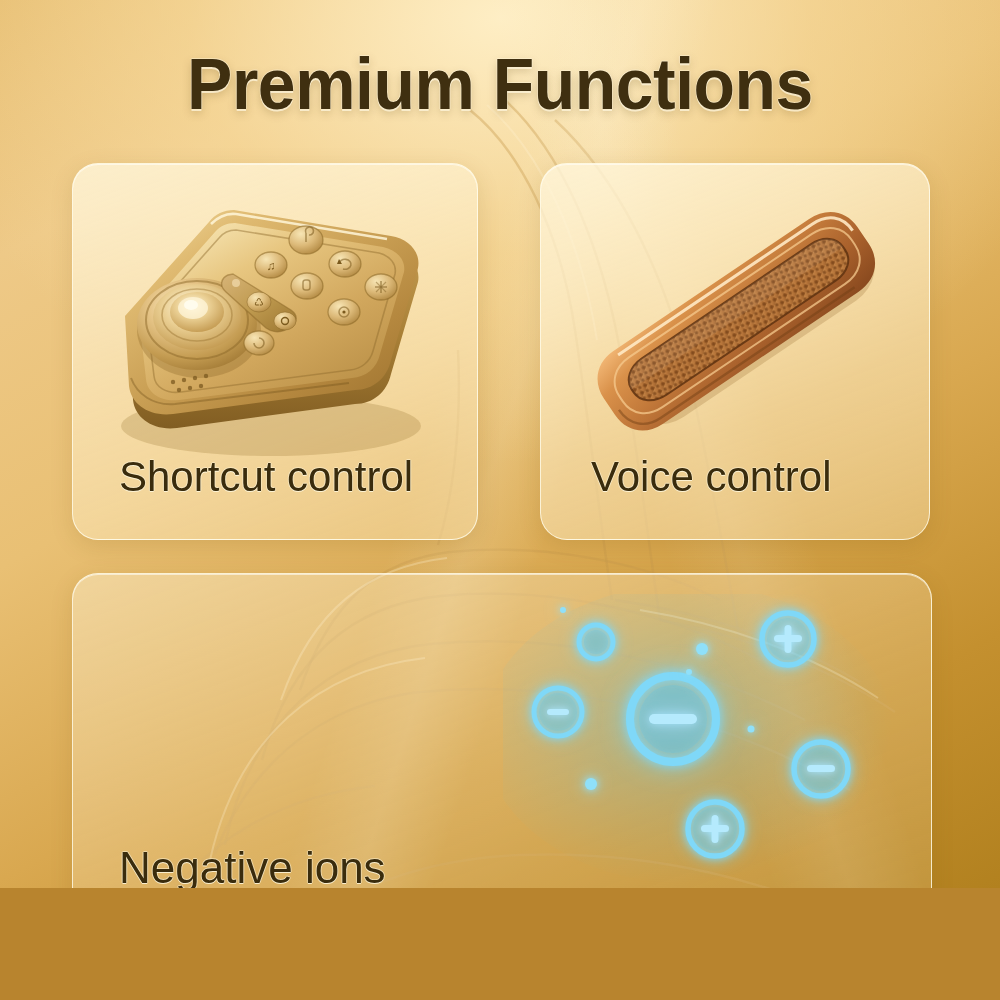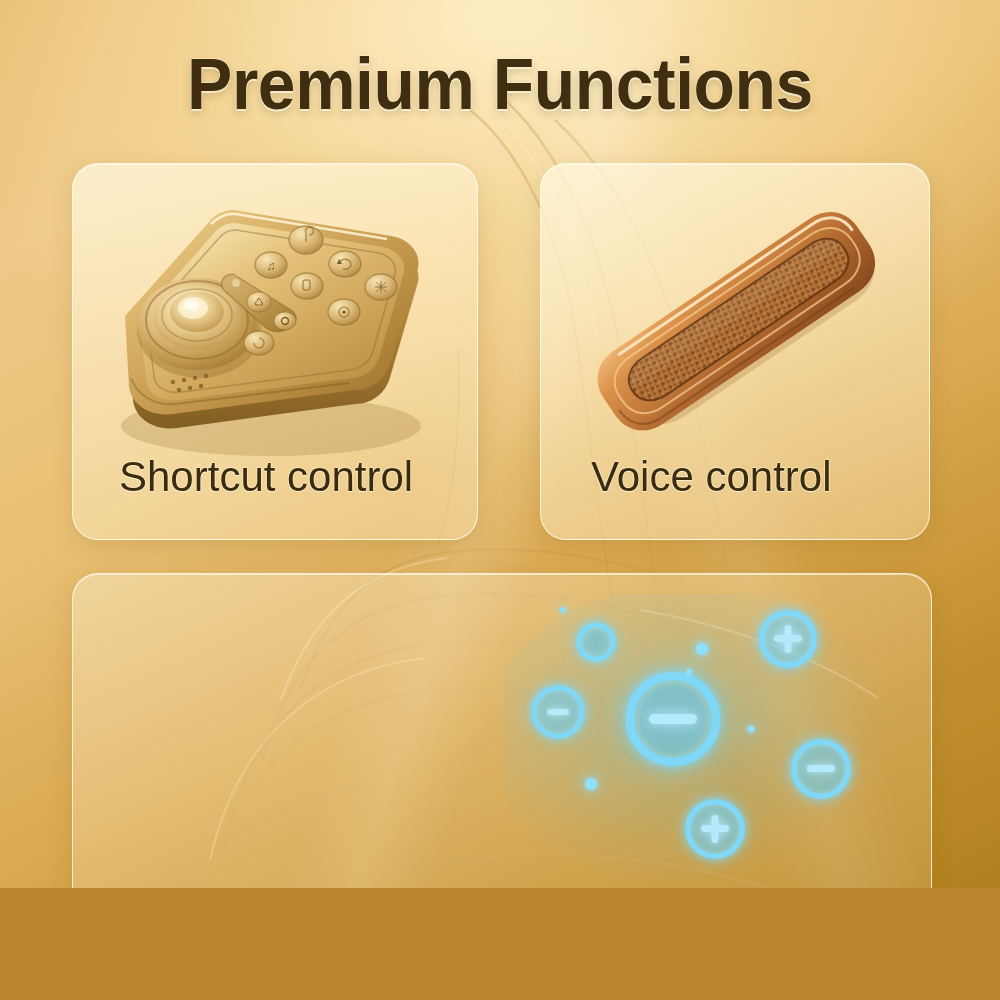--- a/index.html
+++ b/index.html
@@ -62,21 +62,21 @@
     position: absolute;
     border-radius: 26px;
     background: linear-gradient(160deg, rgba(255,246,219,0.80) 0%, rgba(253,236,196,0.64) 45%, rgba(246,219,163,0.50) 100%);
     border: 1.5px solid rgba(255,252,235,0.80);
     box-shadow:
       0 6px 22px rgba(122,84,20,0.16),
       inset 0 1px 0 rgba(255,255,255,0.55);
     overflow: hidden;
   }
   .card-1 { left: 72px;  top: 163px; width: 404px; height: 375px; }
-  .card-2 { left: 540px; top: 163px; width: 388px; height: 375px; }
+  .card-2 { left: 540px; top: 163px; width: 388px; height: 375px; border-radius: 27px; }
   .card-3 { left: 72px;  top: 573px; width: 858px; height: 363px;
             background: linear-gradient(160deg, rgba(255,246,219,0.42) 0%, rgba(250,226,176,0.30) 50%, rgba(240,208,148,0.22) 100%); }
 
   .card-label {
     position: absolute;
     font-family: "Liberation Sans", sans-serif;
     font-weight: normal;
     font-size: 42px;
     color: #3a2c0d;
     text-shadow:
@@ -385,15 +385,16 @@
 
         <g filter="url(#glowSm)" fill="#8fe0fa">
           <circle cx="199" cy="55" r="6"></circle>
           <circle cx="248" cy="135" r="3.5"></circle>
           <circle cx="88" cy="190" r="6"></circle>
           <circle cx="60" cy="16" r="3"></circle>
           <circle cx="186" cy="78" r="3"></circle>
         </g>
       </svg>
     </div>
+    <div class="card-label label-3">Negative ions</div>
   </div>
 
 </div>
 
 </body></html>

